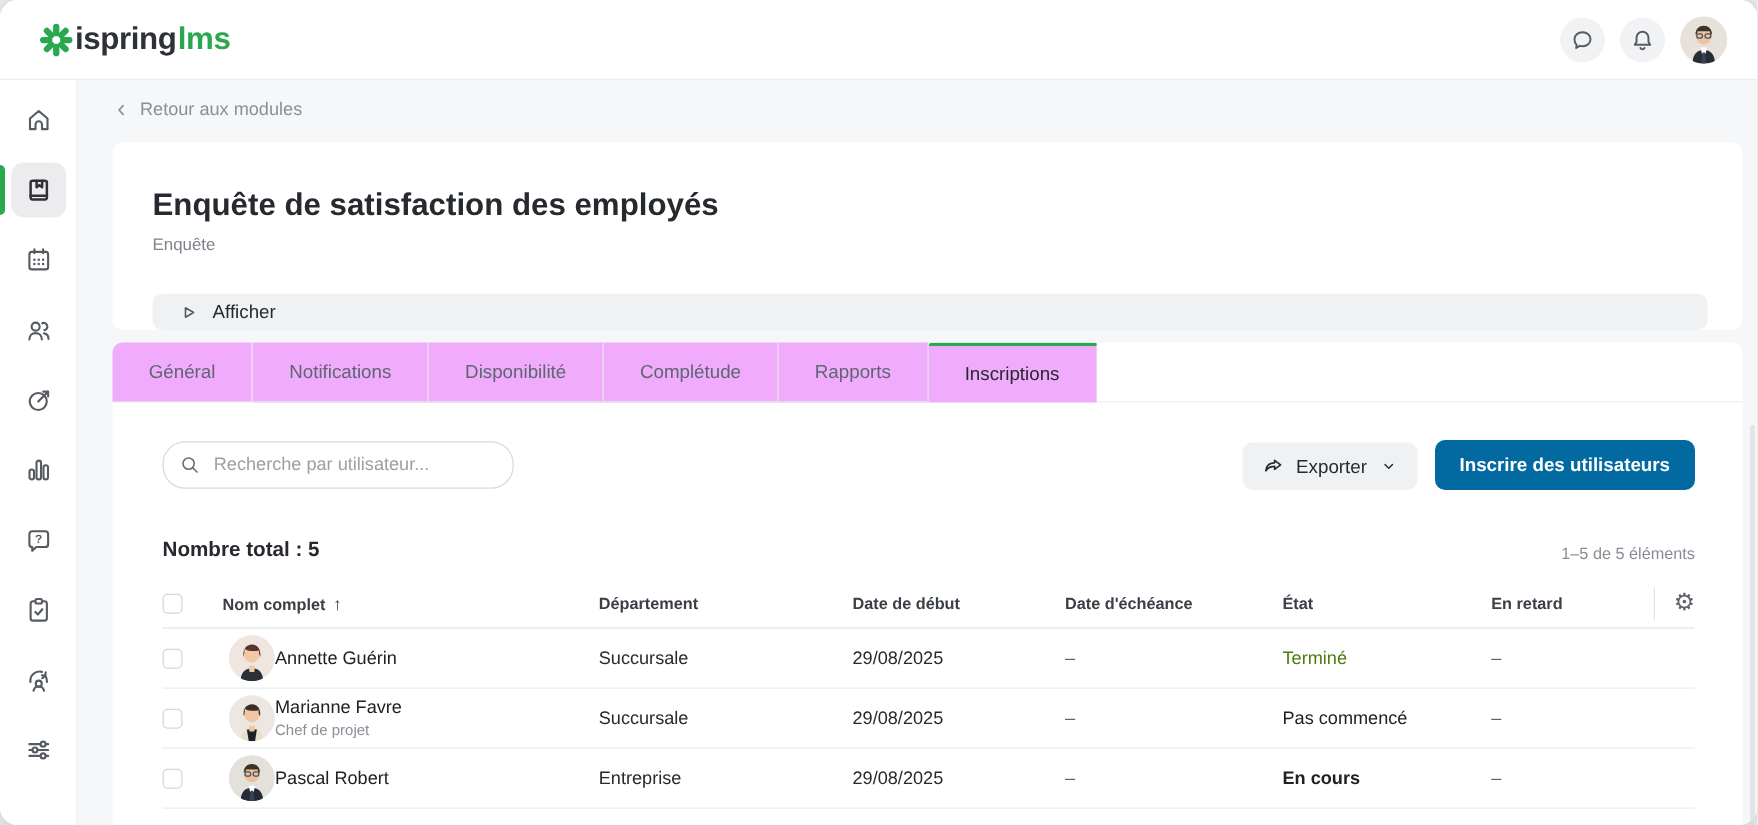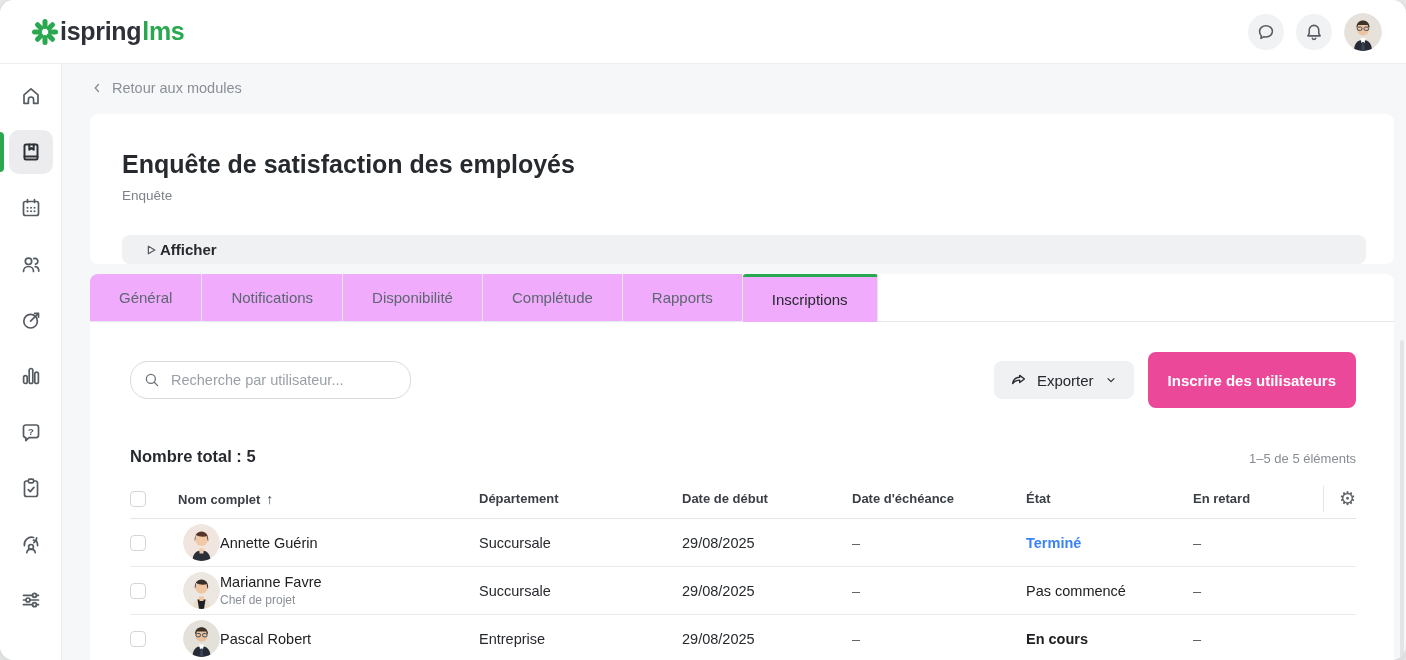--- a/index.html
+++ b/index.html
@@ -41,22 +41,22 @@
   }
   .main { flex:1; overflow:hidden; padding:0 12px 0 28px; position:relative; }
   
   .breadcrumb { margin-top:16px; display:flex; align-items:center; gap:8px; color:#8a8f97; font-size:14.5px; cursor:pointer; width:max-content; }
   
   .title-card { margin-top:18px; background:#fff; border-radius:8px; height:150px; padding:36px 28px 0 32px; display:flex; justify-content:space-between;flex-direction:column; }
   .page-title { font-size:25px; font-weight:700; color:#26292e; }
   .page-subtitle { font-size:13.5px; color:#7d828a; margin-top:9px; }
   .btn-gray {
     background:#f0f1f3; border:none; border-radius:8px; height:29px;
-    display:flex; align-items:center; padding:0 20px;
-    font-size:15px; font-weight:700; color:#26292e; cursor:pointer;
+    display:flex; align-items:center; gap:10px; padding:0 20px;
+    font-size:15px; font-weight:400; color:#26292e; cursor:pointer;
     font-family:inherit;
   }
   
   .tabs { display:flex; margin-top:10px; height:48px; }
   .tab {
     background:#f0abfc; border-bottom:1px solid #e5e8ea; border-right:1px solid #e5e8ea;
     display:flex; align-items:center; justify-content:center; padding:0 29px;
     font-size:15px; color:#5d6671; cursor:pointer; white-space:nowrap;
   }
   .tab:first-child { border-top-left-radius:8px; }
@@ -69,24 +69,24 @@
   .content { background:#fff; height:100%; padding:30px 38px 0 40px; }
   .toolbar { display:flex; align-items:center; justify-content:space-between; }
   .search-wrap { position:relative; width:281px; }
   .search-wrap svg { position:absolute; left:13px; top:10px; }
   .search-input {
     width:100%; height:38px; border:1px solid #d8dade; border-radius:18px;
     padding:0 14px 0 40px; font-size:14.5px; color:#26292e; outline:none;
     font-family:inherit; background:#fff;
   }
   .search-input::placeholder { color:#9aa0a7; }
-  .toolbar-right { display:flex; align-items:center; gap:14px; }
+  .toolbar-right { display:flex; align-items:flex-end; gap:14px; }
   .btn-export { height:38px; font-weight:400; gap:9px; padding:0 15px; }
   .btn-green {
-    background:#ec4899; border:none; border-radius:8px; height:56px; padding:0 20px;
+    background:#0369a1; border:none; border-radius:8px; height:40px; padding:0 20px;
     color:#fff; font-size:15px; font-weight:700; cursor:pointer; font-family:inherit;
   }
   .summary { display:flex; align-items:flex-end; justify-content:space-between; margin-top:39px; }
   .summary-total { font-size:16.5px; font-weight:700; color:#26292e; }
   .summary-range { font-size:13px; color:#878c94; }
   
   .tbl { margin-top:13px; }
   .trow {
     display:grid; grid-template-columns:48px 301px 203px 170px 174px 167px 102px 1fr;
     align-items:center; border-bottom:1px solid #e9ebed;
@@ -339,21 +339,21 @@
                 </svg>
               </span>
               <span>
                 <div class="nm">Annette Guérin</div>
 
               </span>
             </div>
             <div>Succursale</div>
             <div>29/08/2025</div>
             <div class="dash">–</div>
-            <div style="color: #3b82f6; font-weight: bold;">Terminé</div>
+            <div style="color: #4d7c0f;">Terminé</div>
             <div class="dash">–</div>
             <div></div>
           </div>
 
           <div class="trow tdata">
             <div class="cell-check">
                 <span class="checkbox"></span>
               </div>
             <div class="cell-name">
               <span class="avatar">

